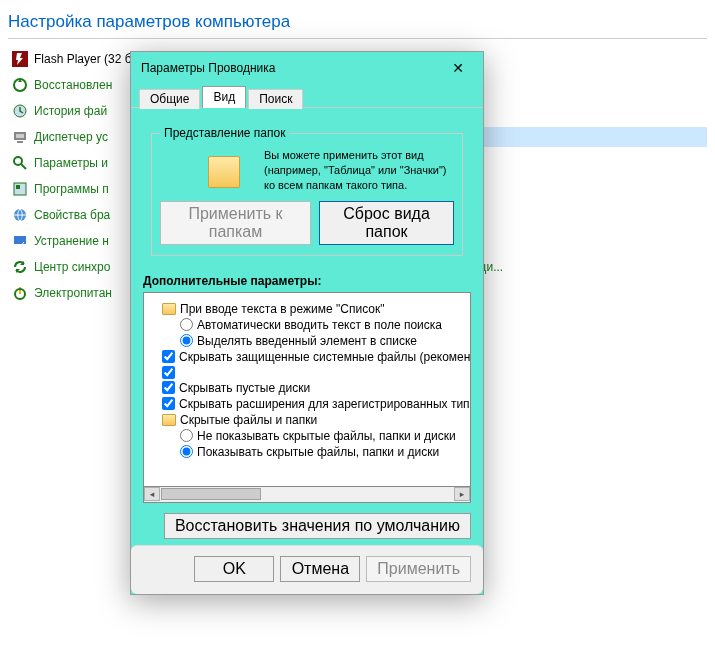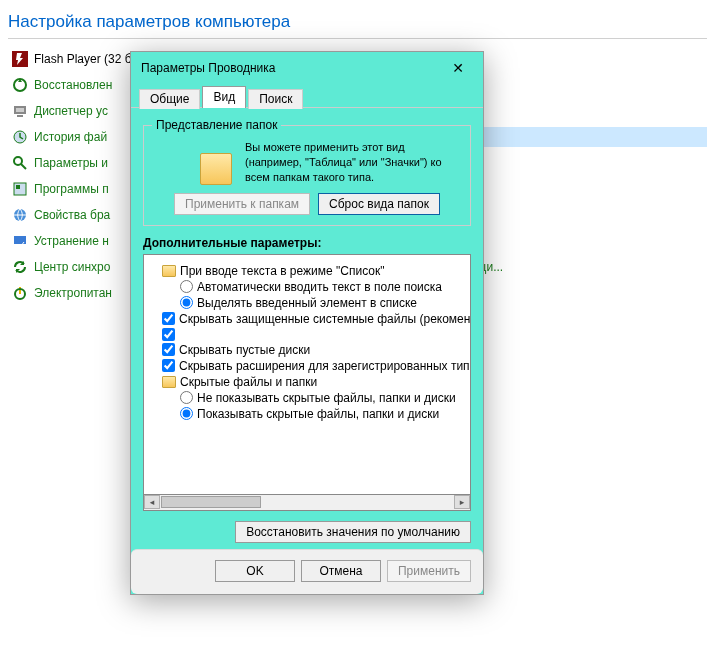--- a/index.html
+++ b/index.html
@@ -84,35 +84,35 @@
   }
   .tab:not(.active) { top: 2px; padding-top:2px; padding-bottom:3px; }
 
   .dialog-body {
     flex: 1; padding: 10px 12px 6px 12px;
     display:flex; flex-direction:column; overflow:hidden;
   }
   fieldset.group {
     border: 1px solid #ccc;
     padding: 8px 8px 10px 8px;
-    margin: 0;
+    margin: 8px;
   }
   fieldset.group > legend { font-size: 12px; padding: 0 4px; }
-  .folder-views { display:flex; gap: 13px; align-items:flex-end;padding-left:48px; }
+  .folder-views { display:flex; gap: 24px; align-items:center;padding-left:48px; }
   .fv-icon {
     width: 32px; height: 32px; margin-top: 4px;
     background: linear-gradient(#ffe9a8,#f7c65a);
     border: 1px solid #c9a33b;
     border-radius: 2px;
     flex-shrink:0;
   }
   .fv-text { font-size: 11px; line-height: 1.35; }
   .fv-buttons { display:flex; gap: 8px; margin-top: 8px; justify-content:center;}
   .btn {
-    font-size: 12px;
+    font-size: 16px;
     padding: 3px 10px;
     background: #f0f0f0;
     border: 1px solid #999;
     cursor: pointer;
     min-width: 80px;
   }
   .btn.disabled { color:#888; background:#f4f4f4; border-color:#bbb; cursor:default; }
   .btn.bluebox { border: 1px solid #0b61a4; }
 
   .section-label { font-size: 12px; margin: 10px 0 4px 0; font-weight: bold; }
@@ -183,35 +183,35 @@
           <svg width="16" height="16">
             <circle cx="8" cy="8" r="6" fill="none" stroke="#1a7a1a" stroke-width="2"></circle>
             <path d="M8 2l2 3H6z" fill="#1a7a1a"></path>
           </svg>
         </span>
         <span>Восстановлен</span>
       </div>
       <div class="cpl-item">
         <span class="cpl-icon">
           <svg width="16" height="16">
+            <circle cx="8" cy="8" r="6" fill="#cde" stroke="#1a7a1a"></circle>
+            <path d="M8 4v4l3 2" stroke="#1a7a1a" fill="none" stroke-width="1.5"></path>
+          </svg>
+        </span>
+        <span>История фай</span>
+      </div>
+      <div class="cpl-item">
+        <span class="cpl-icon">
+          <svg width="16" height="16">
             <rect x="2" y="3" width="12" height="8" fill="#888"></rect>
             <rect x="4" y="5" width="8" height="4" fill="#ccc"></rect>
             <rect x="5" y="12" width="6" height="2" fill="#888"></rect>
           </svg>
         </span>
         <span>Диспетчер ус</span>
-      </div>
-      <div class="cpl-item">
-        <span class="cpl-icon">
-          <svg width="16" height="16">
-            <circle cx="8" cy="8" r="6" fill="#cde" stroke="#1a7a1a"></circle>
-            <path d="M8 4v4l3 2" stroke="#1a7a1a" fill="none" stroke-width="1.5"></path>
-          </svg>
-        </span>
-        <span>История фай</span>
       </div>
       <div class="cpl-item">
         <span class="cpl-icon">
           <svg width="16" height="16">
             <circle cx="6" cy="6" r="4" fill="none" stroke="#1a7a1a" stroke-width="2"></circle>
             <path d="M9 9l5 5" stroke="#1a7a1a" stroke-width="2"></path>
           </svg>
         </span>
         <span>Параметры и</span>
       </div>

